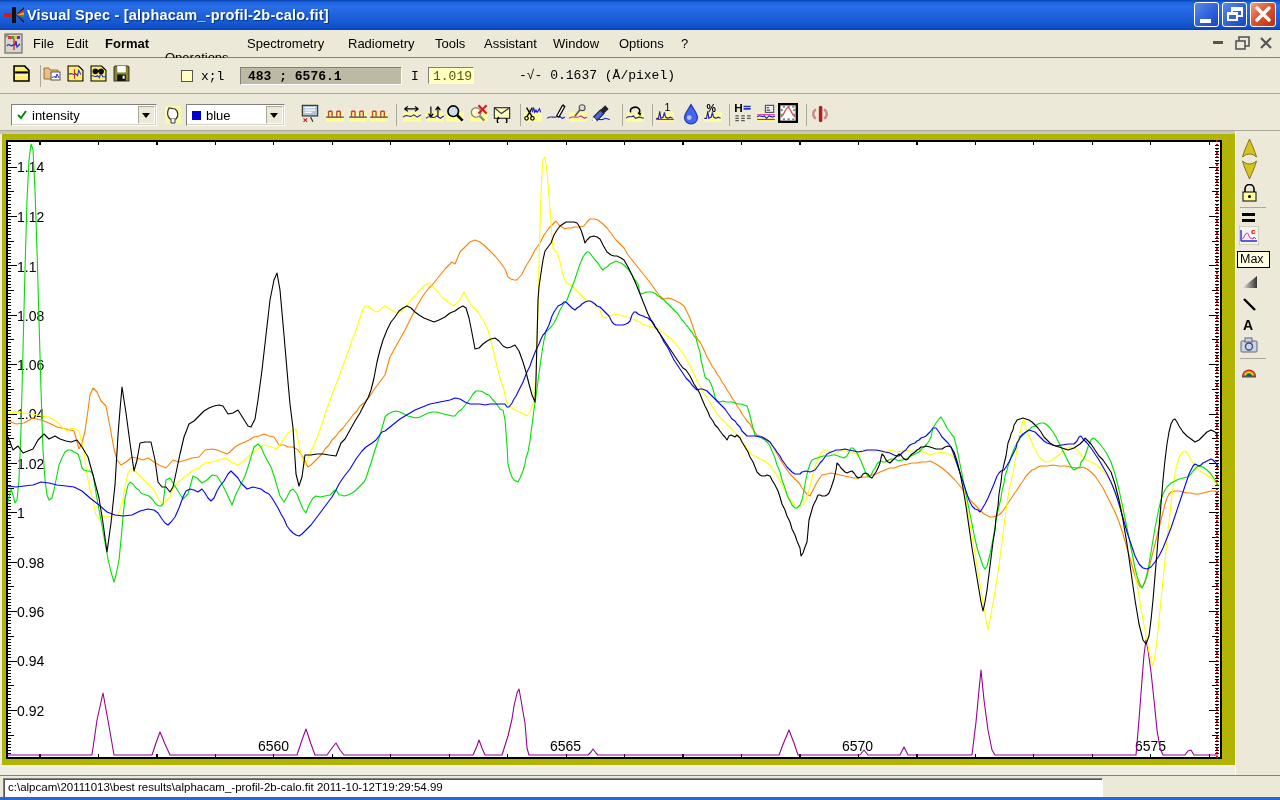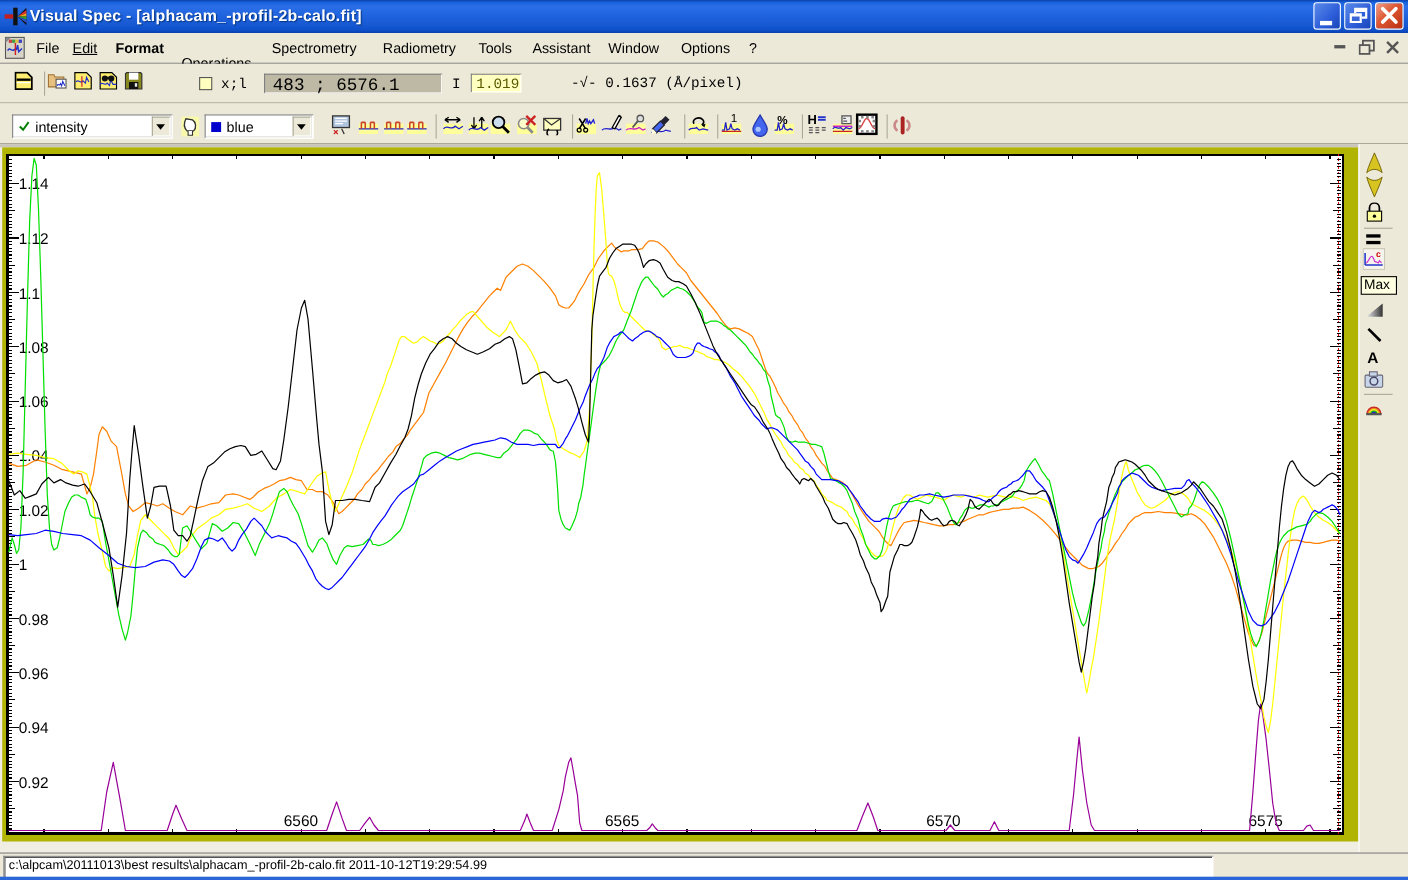--- a/index.html
+++ b/index.html
@@ -39,21 +39,21 @@
   <rect x="1" y="1" width="17" height="19" fill="#d8d4c8" stroke="#555"></rect>
   <path d="M1 1 L6 1 L1 6 Z" fill="#888"></path>
   <rect x="4" y="3" width="3" height="3" fill="#d04040"></rect>
       <rect x="7" y="3" width="3" height="3" fill="#40a040"></rect>
       <rect x="10" y="3" width="3" height="3" fill="#e0c040"></rect>
       <rect x="13" y="3" width="3" height="3" fill="#4040c0"></rect>
   <path d="M3 13 C5 9,7 15,9 12 L11 12 L12 8 L13 14 L16 11" fill="none" stroke="#2233cc" stroke-width="1.3"></path>
   <line x1="10" y1="6" x2="10" y2="17" stroke="#cc2222" stroke-width="1.3"></line>
  </svg>
  <span class="abs" style="left:33px;top:6px;">File</span>
-    <span class="abs" style="left:66px;top:6px;text-decoration:underline;">Edit</span>
+    <span class="abs" style="left:66px;top:6px;">Edit</span>
     <span class="abs" style="left:105px;top:6px;font-weight:bold;">Format</span>
     <span class="abs" style="left:165px;top:8px;margin-top:12px;">Operations</span>
     <span class="abs" style="left:247px;top:6px;">Spectrometry</span>
     <span class="abs" style="left:348px;top:6px;">Radiometry</span>
     <span class="abs" style="left:435px;top:6px;">Tools</span>
     <span class="abs" style="left:484px;top:6px;">Assistant</span>
     <span class="abs" style="left:553px;top:6px;">Window</span>
     <span class="abs" style="left:619px;top:6px;">Options</span>
     <span class="abs" style="left:681px;top:6px;">?</span>
  <span class="abs" style="left:1213px;top:11px;width:10px;height:3px;background:#555;"></span>
@@ -92,21 +92,21 @@
  </svg>
  <svg class="abs" style="left:113px;top:7px;" width="17" height="17" viewBox="0 0 16 16">
   <path d="M2 1 L14 1 L15 2 L15 15 L1 15 L1 2 Z" fill="#888820" stroke="#333"></path>
   <rect x="4" y="1" width="8" height="6" fill="#fff"></rect>
       <rect x="4" y="9" width="8" height="6" fill="#111"></rect>
       <rect x="9" y="10" width="2" height="3" fill="#eee"></rect>
  </svg>
  <span class="abs" style="left:181px;top:12px;width:12px;height:12px;background:#ffffc0;border:1px solid #555;"></span>
  <span class="abs mono" style="left:201px;top:11px;font-size:13px;">x;l</span>
  <span class="abs" style="left:240px;top:9px;width:162px;height:18px;background:#bdb9a5;border:1px solid #808080;border-bottom-color:#fff;border-right-color:#fff;"></span>
- <span class="abs mono" style="left:248px;top:11px;font-size:16px;">483 ; 6576.1</span>
+ <span class="abs mono" style="left:248px;top:11px;font-size:13px;font-weight:bold;">483 ; 6576.1</span>
  <span class="abs mono" style="left:411px;top:11px;font-size:13px;">I</span>
  <span class="abs" style="left:428px;top:9px;width:46px;height:17px;background:#ffffc0;border:1px solid #808080;border-bottom-color:#fff;border-right-color:#fff;"></span>
  <span class="abs mono" style="left:433px;top:11px;font-size:13px;color:#5a5a00;">1.019</span>
  <span class="abs mono" style="left:519px;top:10px;font-size:13px;">-√- 0.1637 (Å/pixel)</span>
 </div>
 <div class="abs beige" style="left:0;top:94px;width:1280px;height:37px;border-bottom:1px solid #aca899;">
     <span class="abs" style="left:11px;top:10px;width:146px;height:22px;background:#fff;border:1px solid #808080;border-bottom-color:#fff;border-right-color:#fff;box-shadow:inset -1px -1px 0 #d4d0c8;">
       <svg style="position:absolute;left:4px;top:4px;" width="12" height="12" viewBox="0 0 12 12">
         <path d="M2 6 L5 9 L10 2" fill="none" stroke="#008000" stroke-width="1.8"></path>
       </svg>

